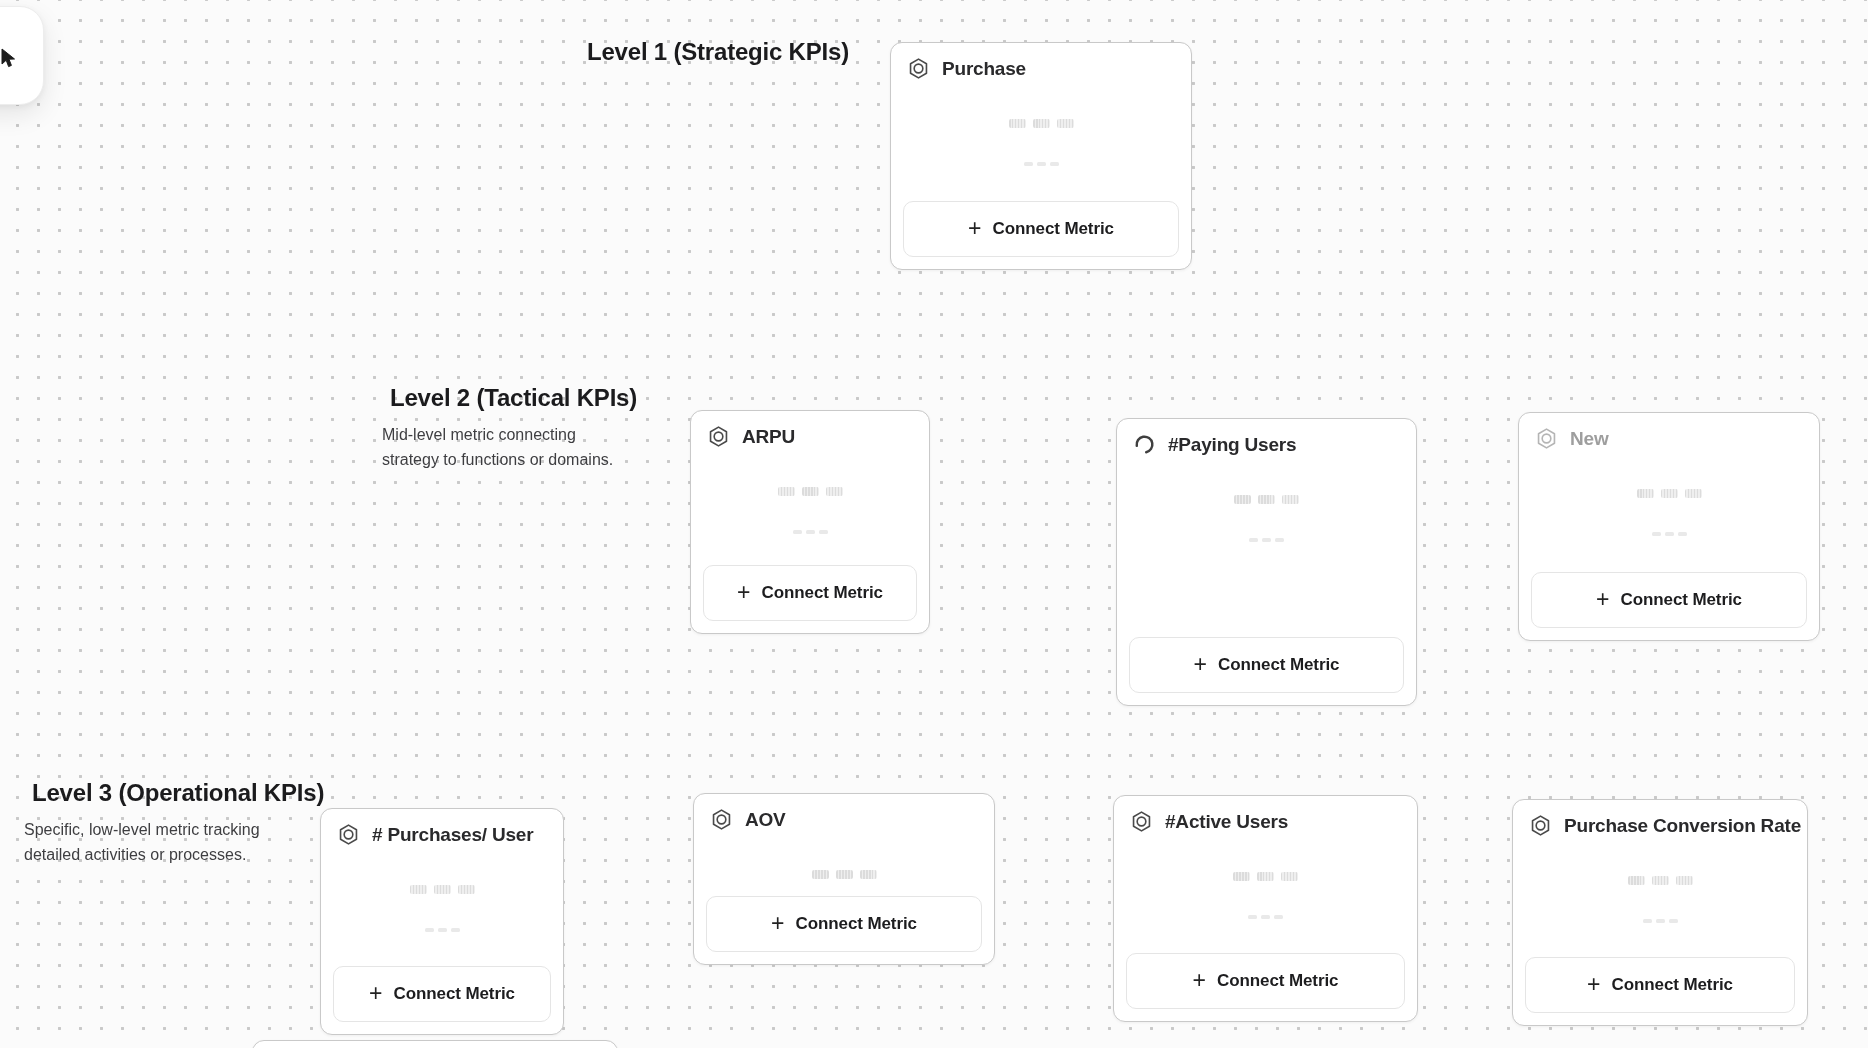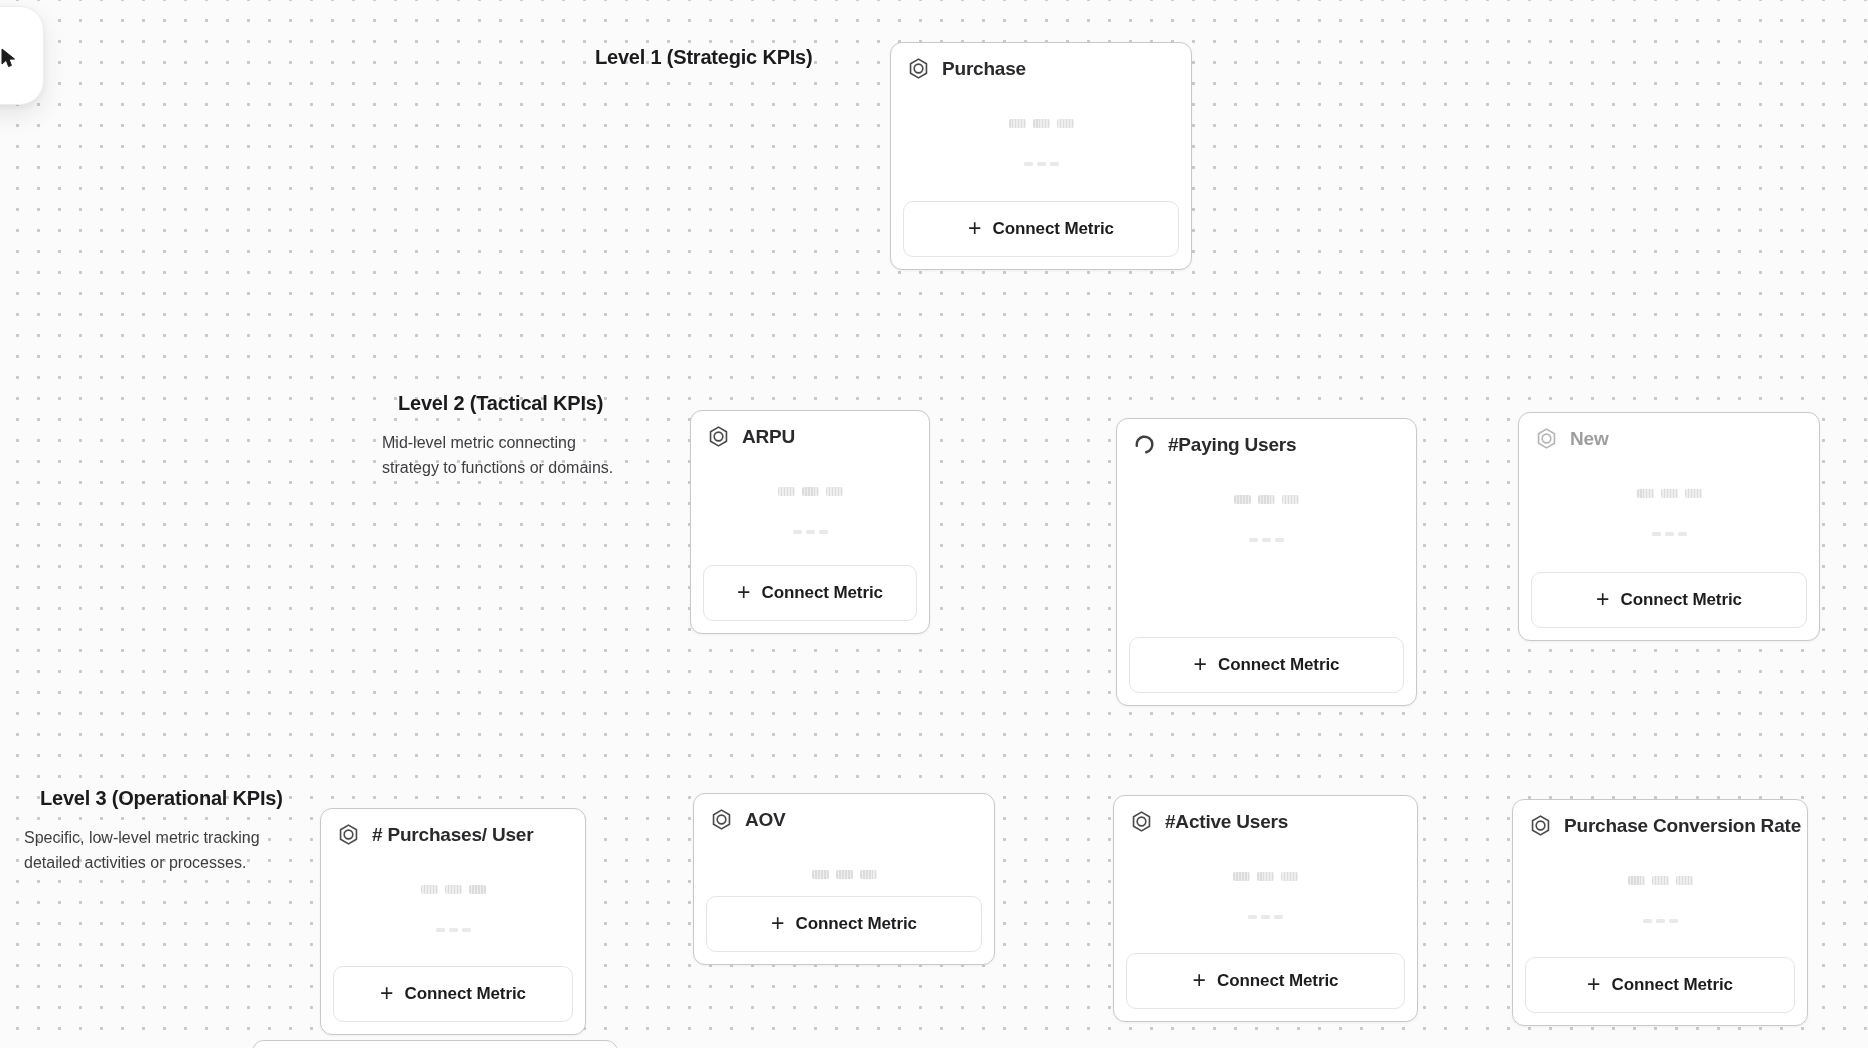--- a/index.html
+++ b/index.html
@@ -14,21 +14,21 @@
   
   .toolbar{
     position:absolute;left:-62px;top:6px;width:104px;height:97px;
     background:#fff;border:1px solid #ededed;border-radius:24px;
     box-shadow:0 10px 26px rgba(0,0,0,.09),0 2px 6px rgba(0,0,0,.05);
   }
   .toolbar svg{position:absolute;left:58px;top:40px;}
   
   .level-label{position:absolute;}
   .level-label h2{
-    margin:16px;font-size:20px;font-weight:700;color:#1b1b1d;letter-spacing:-.2px;
+    margin:8px;font-size:24px;font-weight:700;color:#1b1b1d;letter-spacing:-.2px;
   }
   .level-label .desc{margin-top:11px;font-size:16px;line-height:24.5px;color:#3e3e41;}
   
   .node{
     position:absolute;background:#fff;border:1px solid #c9c9c9;border-radius:12px;
     box-shadow:0 1px 3px rgba(0,0,0,.05);box-sizing:border-box;
   }
   .node .head{position:absolute;left:16px;top:14px;right:14px;display:flex;align-items:center;gap:12px;}
   .node .title{font-size:19px;font-weight:700;color:#2a2a2c;letter-spacing:-.2px;white-space:nowrap;}
   .node.muted .title{color:#9e9e9e;font-weight:700;}
@@ -183,21 +183,21 @@
     <div class="skel2">
           <i></i>
           <i></i>
           <i></i>
         </div>
     <div class="connect-btn">
       <span class="plus">+</span>
       <span class="lbl">Connect Metric</span>
     </div>
   </div>
-      <div class="node" style="left: 320px; top: 808px; width: 266px; height: 227px;">
+      <div class="node" style="left: 320px; top: 808px; width: 244px; height: 227px;">
     <div class="head">
       <svg width="23" height="23" viewBox="0 0 24 24">
         <path class="hex-stroke" d="M12 2.2 L20.3 7 V17 L12 21.8 L3.7 17 V7 Z" fill="none" stroke-width="1.7" stroke-linejoin="round"></path>
         <circle class="hex-stroke" cx="12" cy="12" r="4.5" fill="none" stroke-width="1.7"></circle>
       </svg>
 
       <span class="title"># Purchases/ User</span>
     </div>
     <div class="skel1">
           <i></i>

